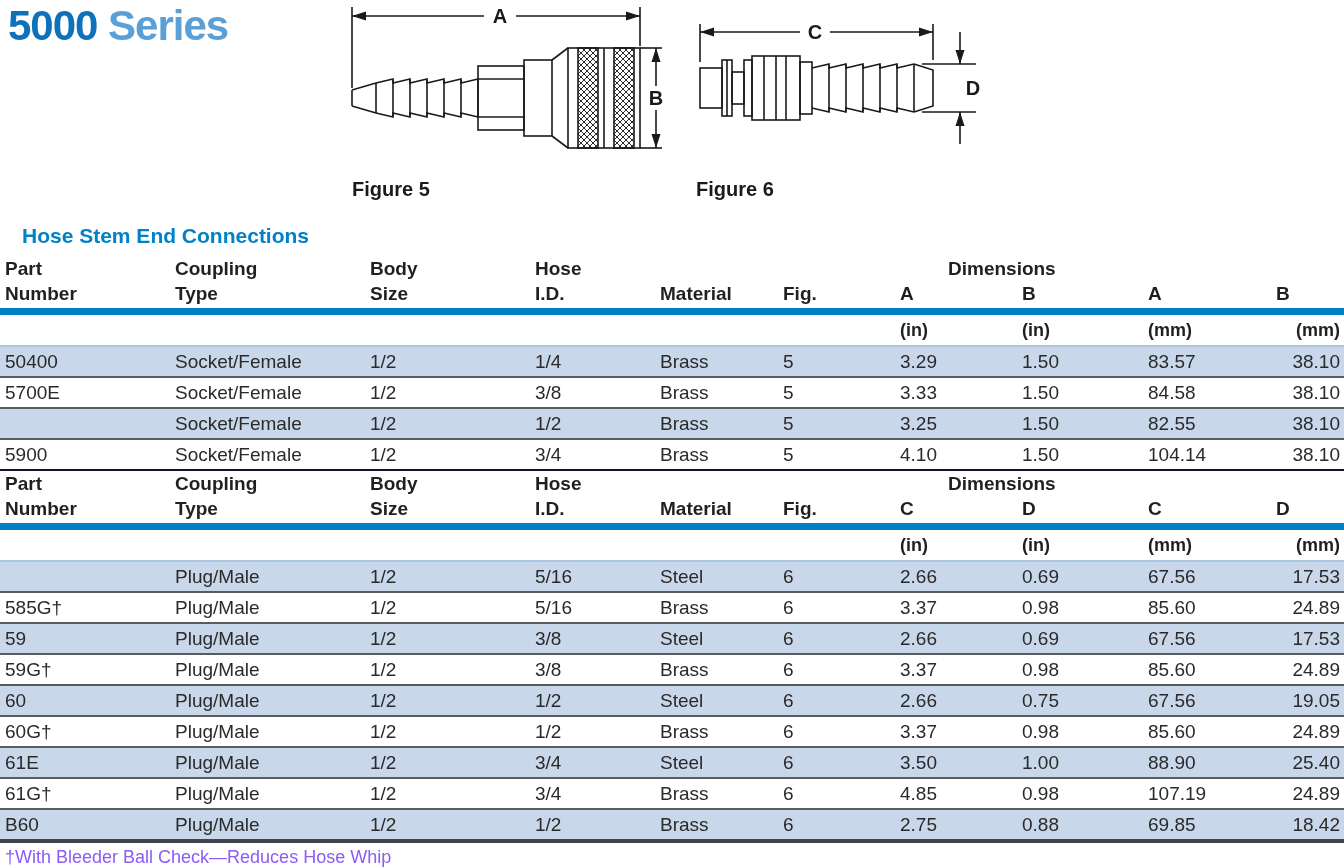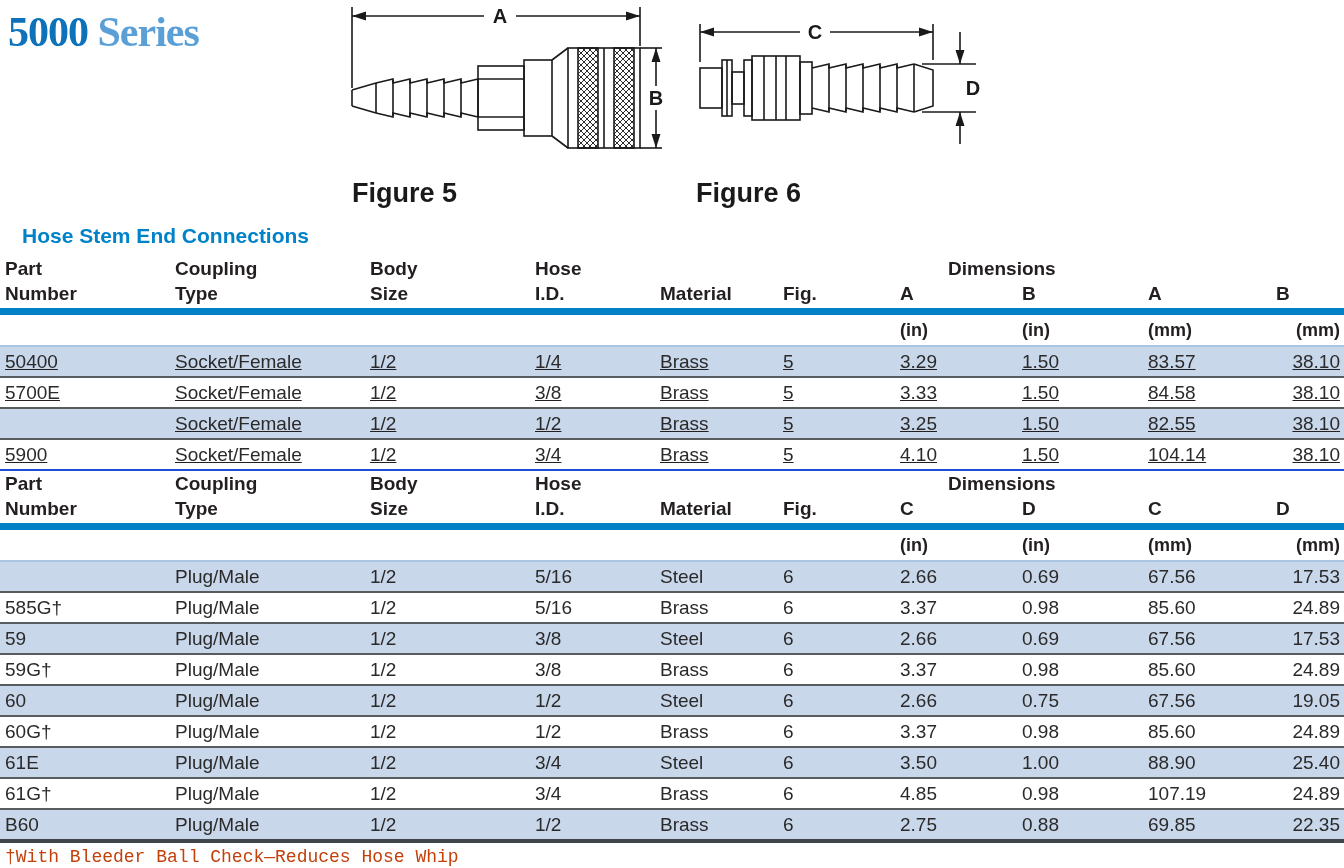--- a/index.html
+++ b/index.html
@@ -3,30 +3,30 @@
 <meta charset="utf-8">
 <style>
   * { margin:0; padding:0; box-sizing:border-box; }
   html,body { background:#ffffff; }
   .page {
     position:relative; width:1344px; height:868px; overflow:hidden;
     background:#ffffff; color:#231f20;
     font-family:"Liberation Sans", sans-serif;
   }
   
-  .series-title { position:absolute; left:8px; top:8px; font-size:42px; font-weight:bold; letter-spacing:-1px;font-family:Liberation Serif, serif; }
+  .series-title { position:absolute; left:8px; top:2px; font-size:42px; font-weight:bold; letter-spacing:-1px; }
   .series-title .num { color:#0d72b9; }
   .series-title .word { color:#5a9fd6; }
 
   
   .fig { position:absolute; top:2px; }
   .fig-5 { left:338px; width:332px; }
   .fig-6 { left:686px; width:302px; }
   .fig svg { display:block; }
-  .fig figcaption { font-size:27px; font-weight:bold; color:#1a1a1a; }
+  .fig figcaption { font-size:20px; font-weight:bold; color:#1a1a1a; }
   .fig-5 figcaption { margin:4px 0 0 14px; }
   .fig-6 figcaption { margin:4px 0 0 10px; }
   .dim-label { font:bold 20px "Liberation Sans", sans-serif; fill:#1a1a1a; }
 
   
   .section-heading { position:absolute; left:22px; top:224px; font-size:21px; font-weight:bold; color:#0082c9; }
 
   
   .tables { position:absolute; left:0; top:256px; width:1344px; }
   .grid {
@@ -39,25 +39,25 @@
   .thead .l2 { grid-row:2; align-self:end; }
   .c0{grid-column:1} .c1{grid-column:2} .c2{grid-column:3} .c3{grid-column:4}
   .c4{grid-column:5} .c5{grid-column:6} .c6{grid-column:7} .c7{grid-column:8}
   .c8{grid-column:9} .c9{grid-column:10}
   .dims-span { grid-column:7 / 11; grid-row:1; align-self:end;margin-left:48px; }
   .blue-rule { height:7px; background:#0081c6; margin-top:2px; }
   .units-row { height:30px; align-items:center; font-size:18px; font-weight:bold;border-radius:12px; }
   .rows .row { height:31px; border-top:2px solid #585c5f; font-size:19px; line-height:29px; color:#2a2a2a; }
   .rows .row:first-child { border-top:2px solid #a9c6e3; }
   .rows .row.shaded { background:#c9d7eb; }
-  .rows-1 { border-bottom:2px solid #1d4ed8;text-decoration:underline; }
+  .rows-1 { border-bottom:2px solid #0f172a; }
   .rows .cell { overflow:hidden; white-space:nowrap; }
   .units-row .c9, .rows .c9 { text-align:right; padding-right:4px; }
   .bottom-rule { height:4px; background:#3f464b; margin-top:0px; }
-  .footnote { margin:4px 0 0 5px; font-size:18px; color:#c2410c;font-family:Liberation Mono, monospace; }
+  .footnote { margin:4px 0 0 5px; font-size:18px; color:#8b5cf6; }
 </style>
 </head>
 <body>
 
 <div class="page">
 
   <div class="series-title">
     <span class="num">5000</span>
     <span class="word">Series</span>
   </div>
@@ -362,21 +362,21 @@
         <div class="grid row shaded">
           <div class="cell c0">B60</div>
           <div class="cell c1">Plug/Male</div>
           <div class="cell c2">1/2</div>
           <div class="cell c3">1/2</div>
           <div class="cell c4">Brass</div>
           <div class="cell c5">6</div>
           <div class="cell c6">2.75</div>
           <div class="cell c7">0.88</div>
           <div class="cell c8">69.85</div>
-          <div class="cell c9">22.35</div>
+          <div class="cell c9">18.42</div>
         </div>
       </div>
 
     <div class="bottom-rule"></div>
     <p class="footnote">†With Bleeder Ball Check—Reduces Hose Whip</p>
   </div>
 
 </div>
 
 </body></html>

